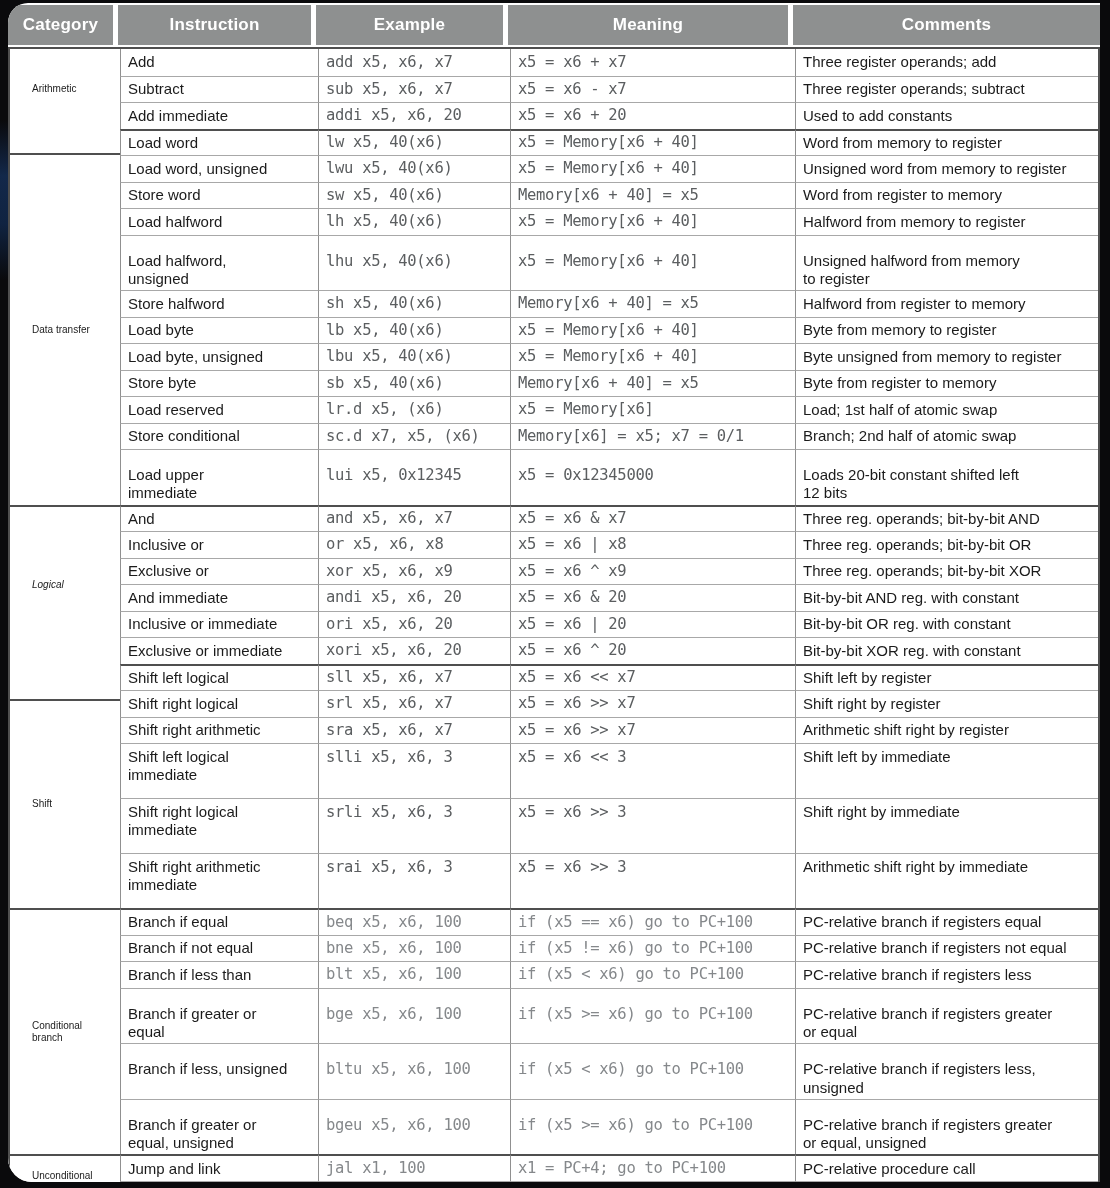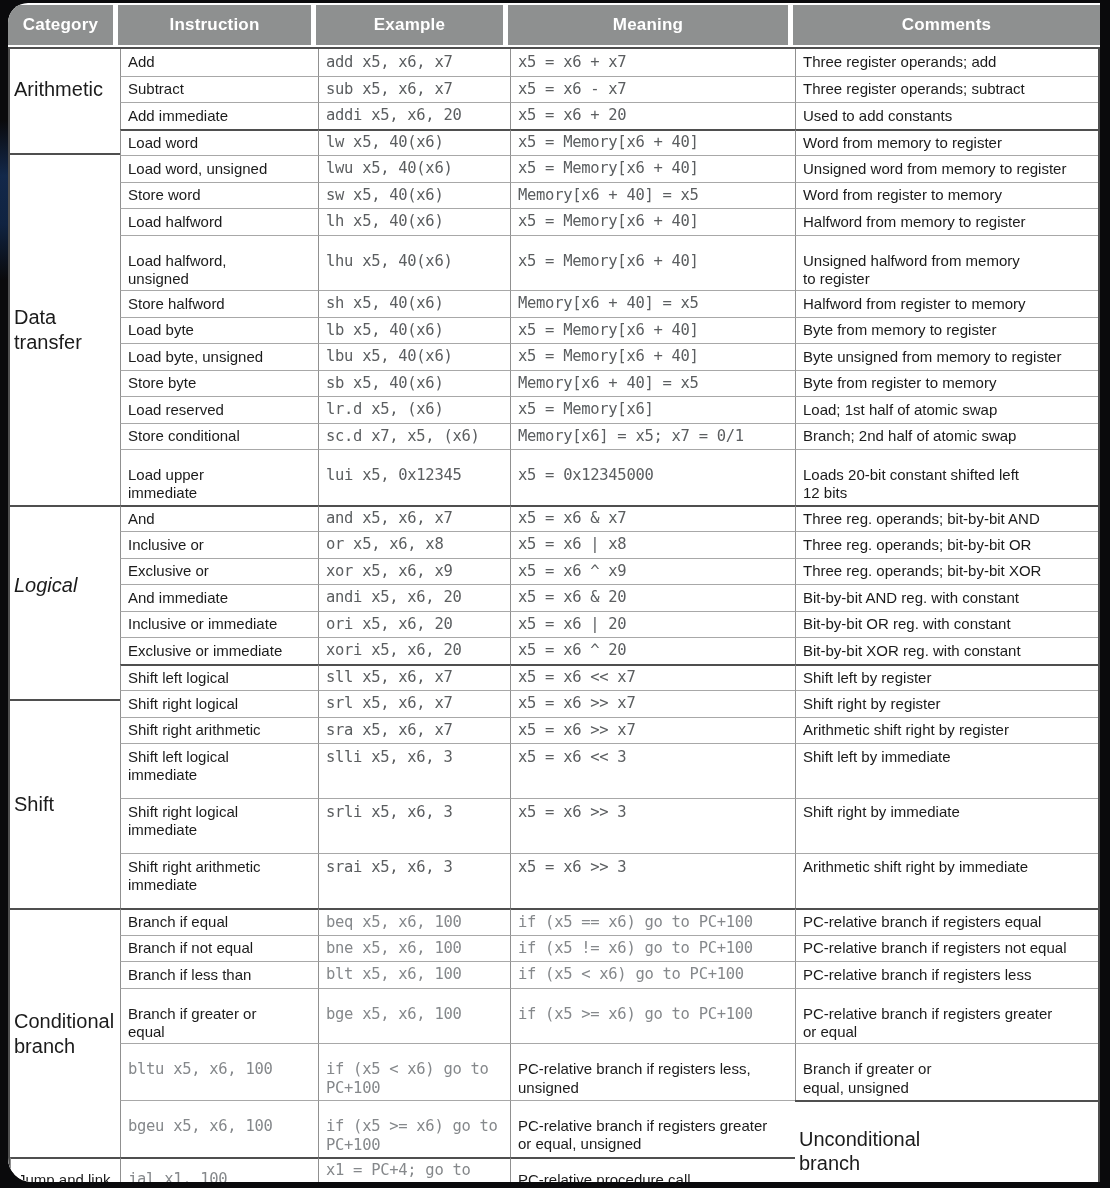--- a/index.html
+++ b/index.html
@@ -60,22 +60,22 @@
     color: #1b1b1b;
     display: flex;
     align-items: center;
     white-space: pre-line;
     line-height: 1.22;
     min-height: 26.5px;
     overflow: hidden;
   }
   .cat-cell {
     border-left: none;
-    font-size: 20px;
-    padding-left: 4px;
+    font-size: 10px;
+    padding-left: 22px;
   }
   .mono {
     font-family: "DejaVu Sans Mono", monospace;
     color: #5b5e60;
     font-size: 15.5px;
     letter-spacing: -0.3px;
   }
   .mono.lite { color: #85888b; }
   .sec-top { border-top: 2px solid #4f4f4f; }
   .first-row { border-top: none; }
@@ -228,20 +228,21 @@
         <div class="cell c-instruction">Branch if less than</div>
         <div class="cell c-example mono lite">blt x5, x6, 100</div>
         <div class="cell c-meaning mono lite">if (x5 &lt; x6) go to PC+100</div>
         <div class="cell c-comments">PC-relative branch if registers less</div>
         <div class="cell c-instruction h-t">Branch if greater or
 equal</div>
         <div class="cell c-example h-t mono lite">bge x5, x6, 100</div>
         <div class="cell c-meaning h-t mono lite">if (x5 &gt;= x6) go to PC+100</div>
         <div class="cell c-comments h-t">PC-relative branch if registers greater
 or equal</div>
+        <div class="cell c-instruction h-t">Branch if less, unsigned</div>
         <div class="cell c-example h-t mono lite">bltu x5, x6, 100</div>
         <div class="cell c-meaning h-t mono lite">if (x5 &lt; x6) go to PC+100</div>
         <div class="cell c-comments h-t">PC-relative branch if registers less,
 unsigned</div>
         <div class="cell c-instruction h-t">Branch if greater or
 equal, unsigned</div>
         <div class="cell c-example h-t mono lite">bgeu x5, x6, 100</div>
         <div class="cell c-meaning h-t mono lite">if (x5 &gt;= x6) go to PC+100</div>
         <div class="cell c-comments h-t">PC-relative branch if registers greater
 or equal, unsigned</div>

